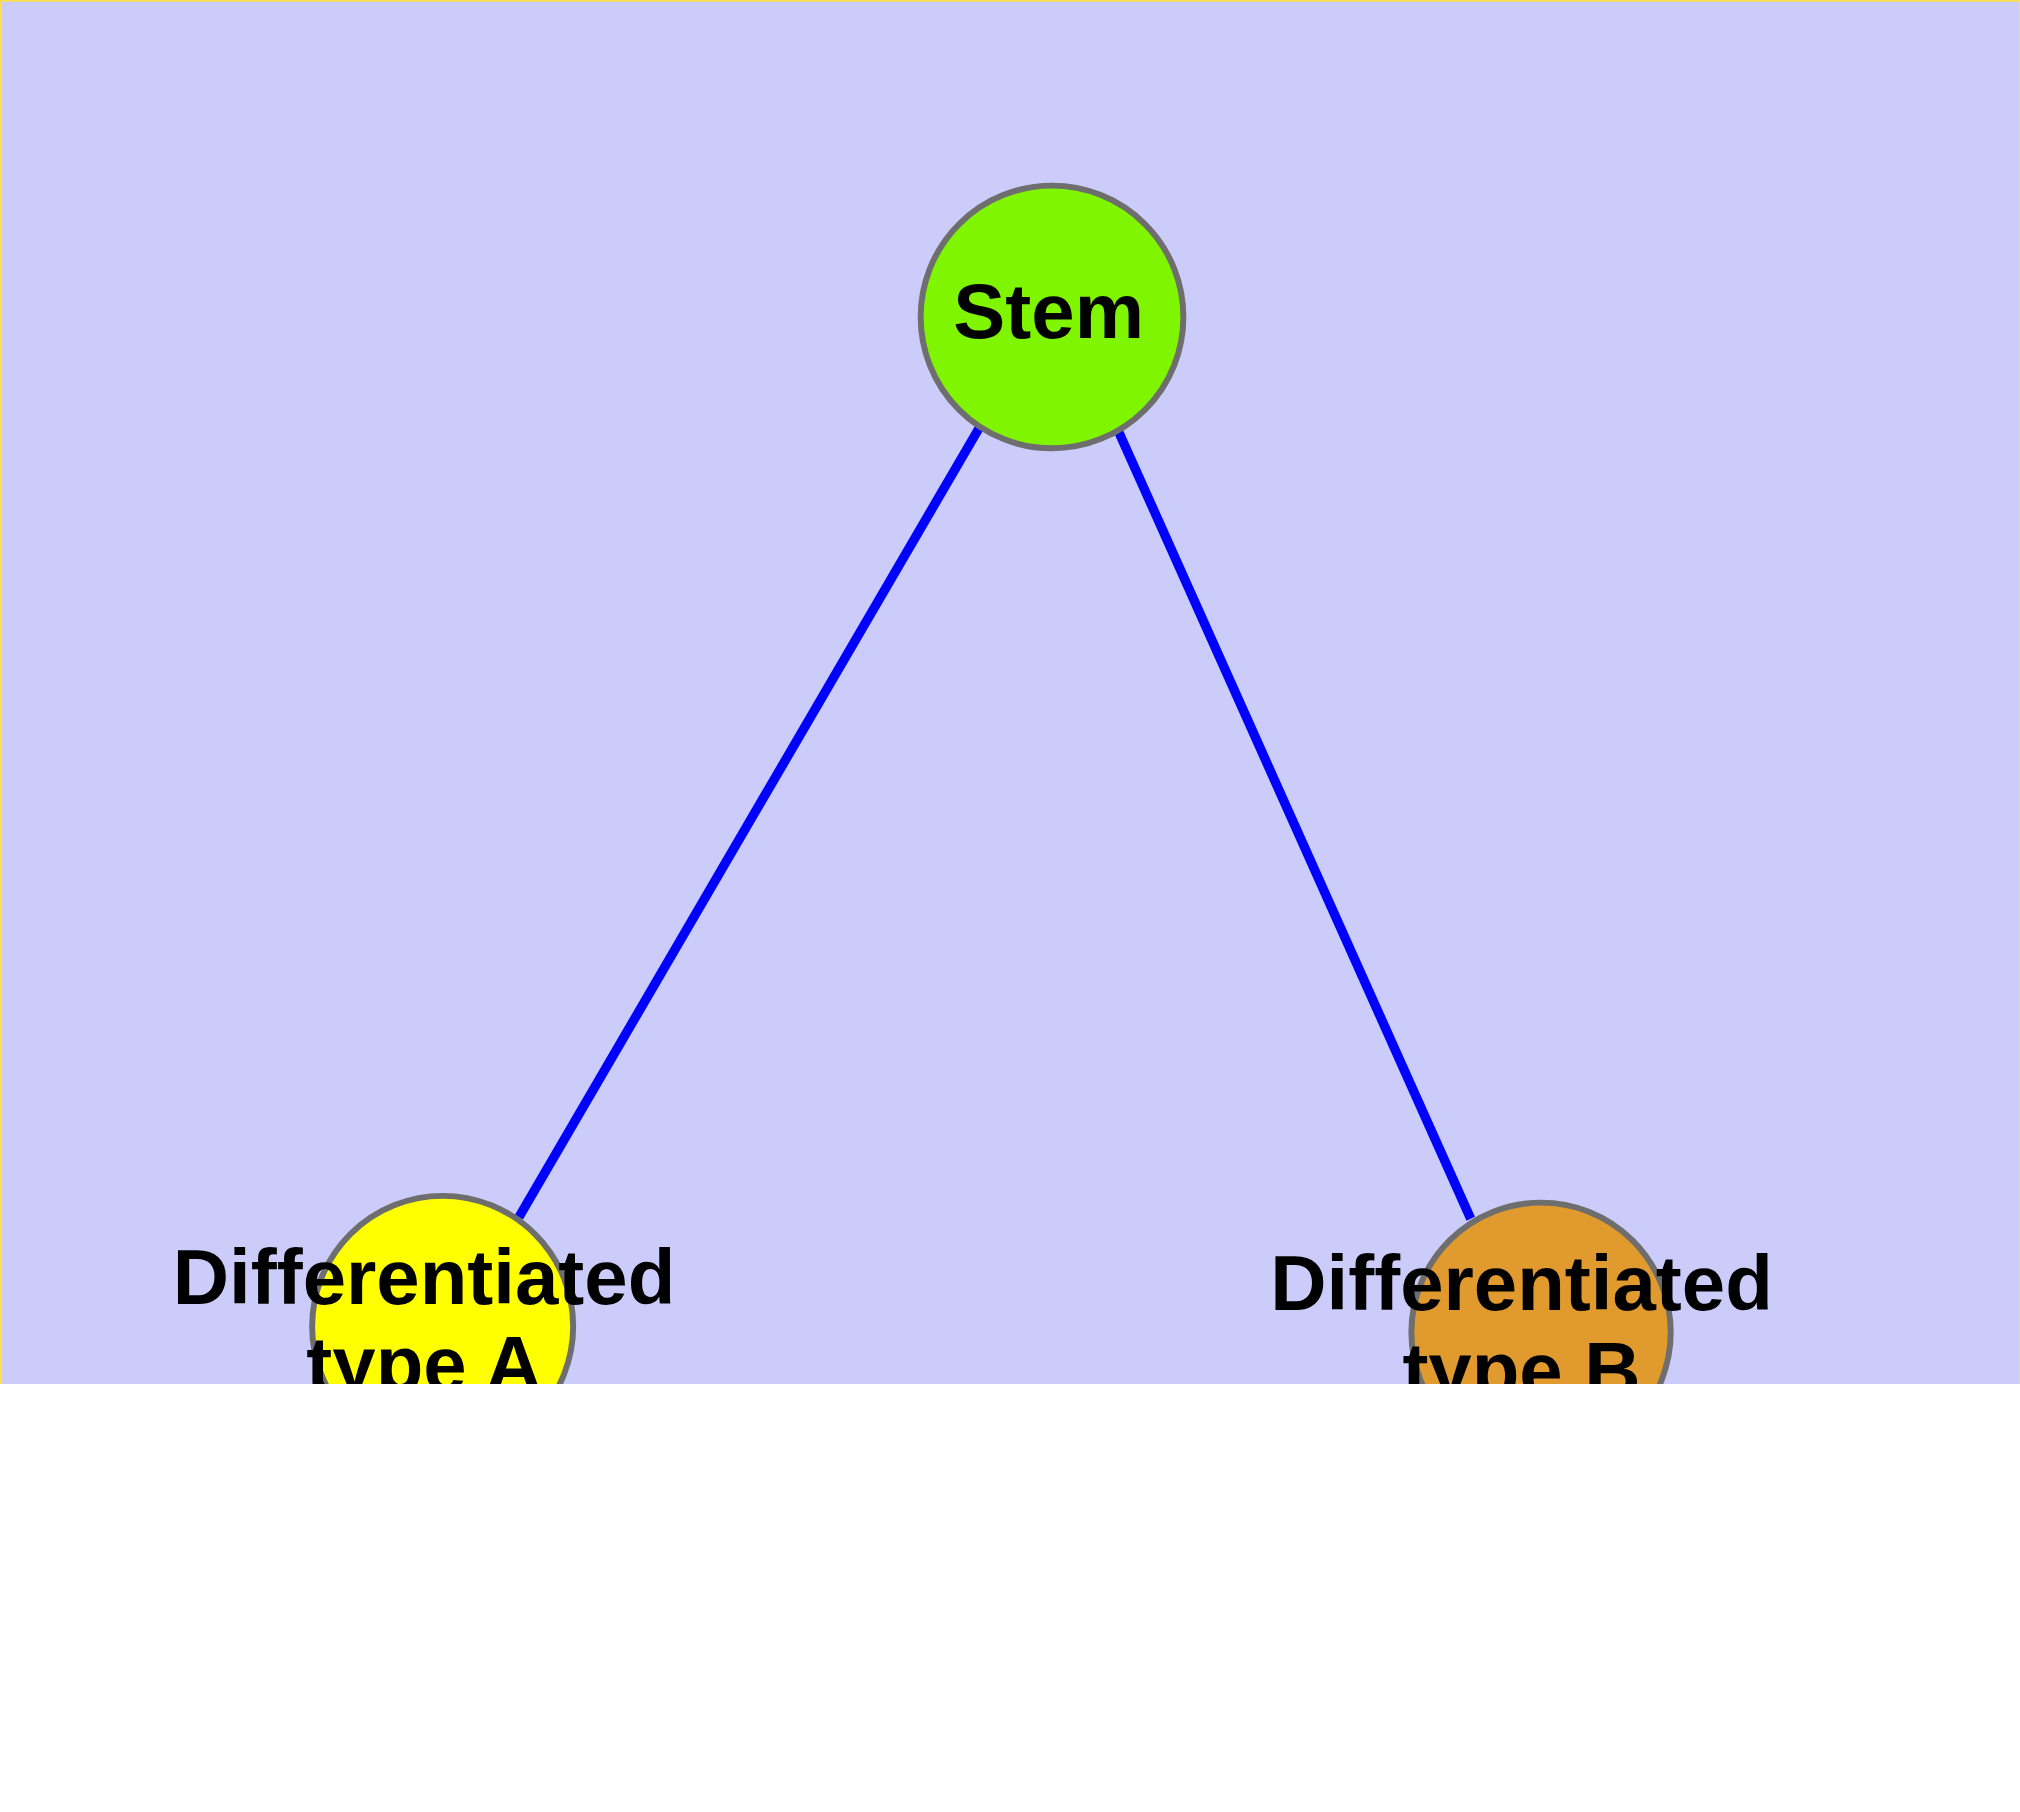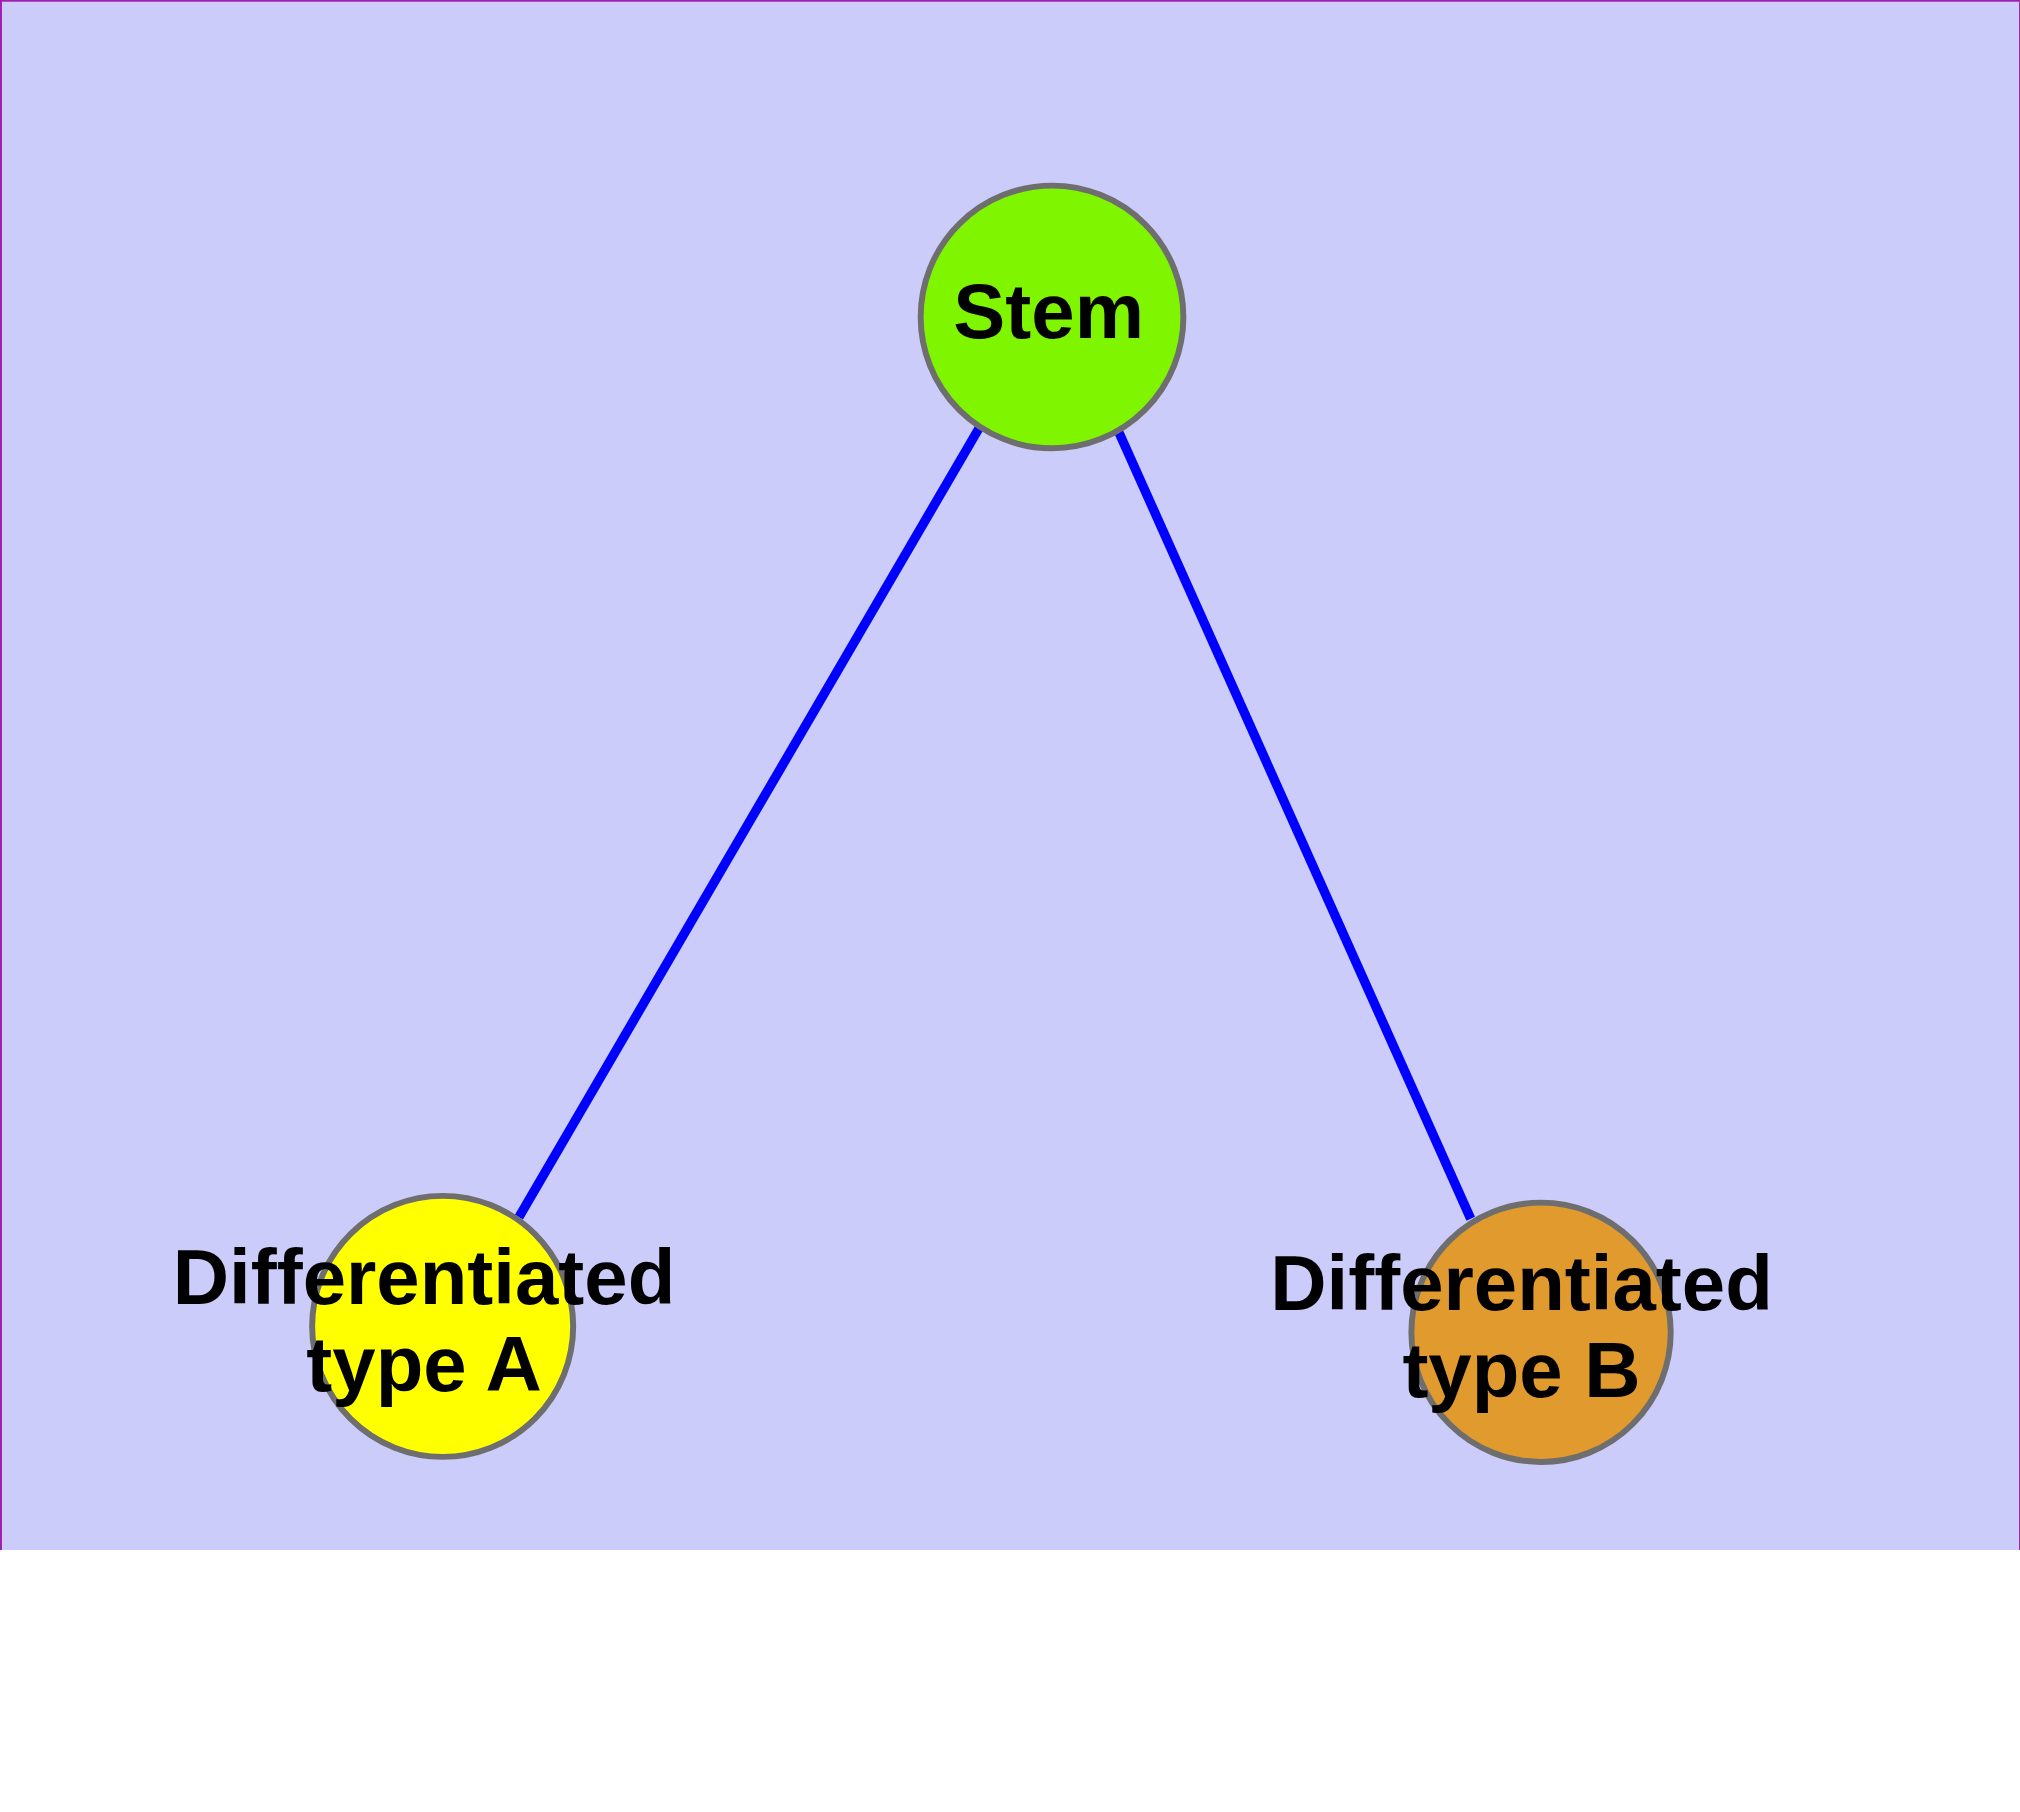--- a/index.html
+++ b/index.html
@@ -49,21 +49,21 @@
   .node-label-lg {
     font-size: 92px;
   }
   .node-label-stem {
     font-size: 92px;
   }
 </style>
 </head>
 <body>
 
-<div id="canvas-wrap" style="width: 2021px; height: 1550px; background: #a21caf;">
+<div id="canvas-wrap" style="width: 2021px; height: 1384px; background: #fde047;">
   <svg id="graph-canvas" viewBox="0 0 2384 2138" xmlns="http://www.w3.org/2000/svg">
 
     <rect class="graph-bg" x="2" y="2" width="2380" height="2136" fill="#ccccfa"></rect>
 
     <g>
       <line class="edge-line" x1="1155" y1="505" x2="612" y2="1436" stroke="#0000ff" stroke-width="11"></line>
       <line class="edge-line" x1="1319" y1="508" x2="1735" y2="1438" stroke="#0000ff" stroke-width="11"></line>
     </g>
 
     <g>

